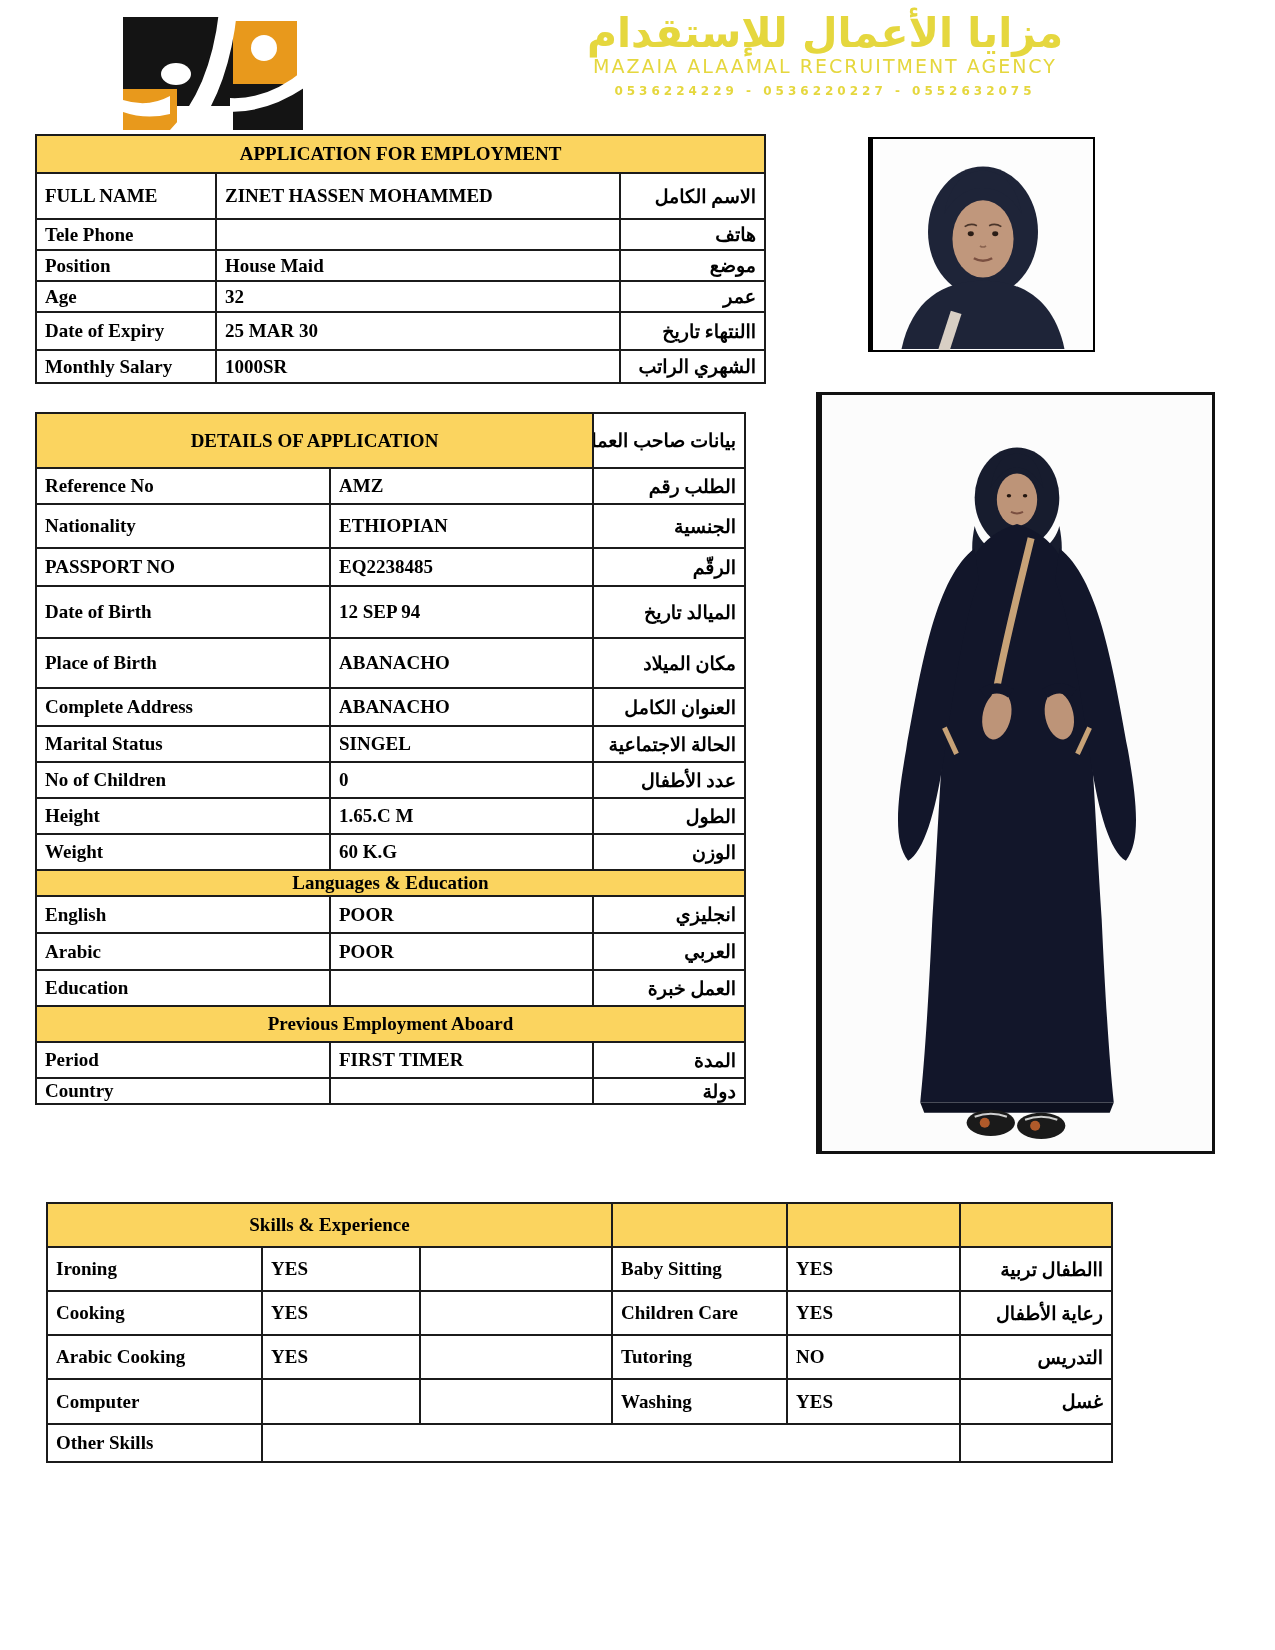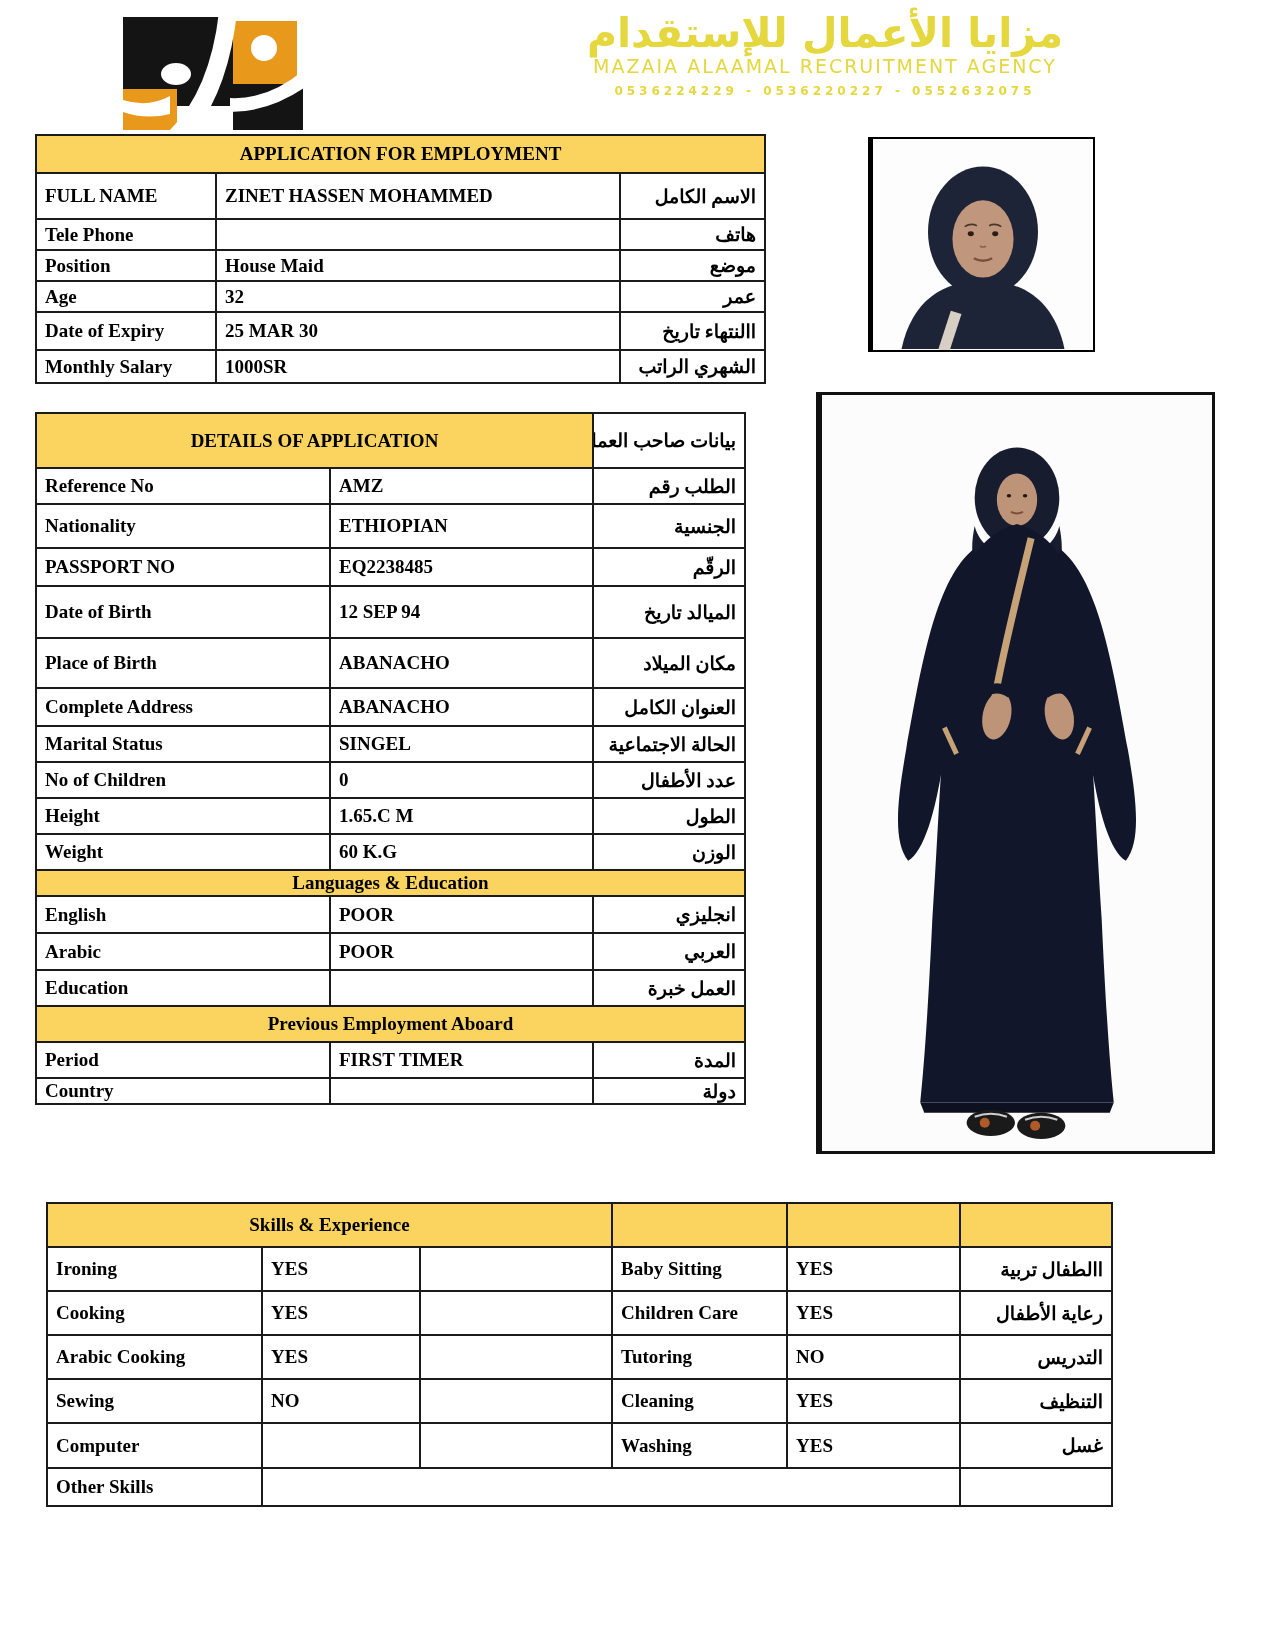--- a/index.html
+++ b/index.html
@@ -293,28 +293,20 @@
       <td class="ar">رعاية الأطفال</td>
     </tr>
     <tr style="height:44px">
       <td class="lab">Arabic Cooking</td>
       <td>YES</td>
       <td></td>
       <td class="lab">Tutoring</td>
       <td class="rval">NO</td>
       <td class="ar">التدريس</td>
     </tr>
-    <tr style="height:44px">
-      <td class="lab">Sewing</td>
-      <td>NO</td>
-      <td></td>
-      <td class="lab">Cleaning</td>
-      <td class="rval">YES</td>
-      <td class="ar">التنظيف</td>
-    </tr>
     <tr style="height:45px">
       <td class="lab">Computer</td>
       <td></td>
       <td></td>
       <td class="lab">Washing</td>
       <td class="rval">YES</td>
       <td class="ar">غسل</td>
     </tr>
     <tr style="height:38px">
       <td class="lab">Other Skills</td>

